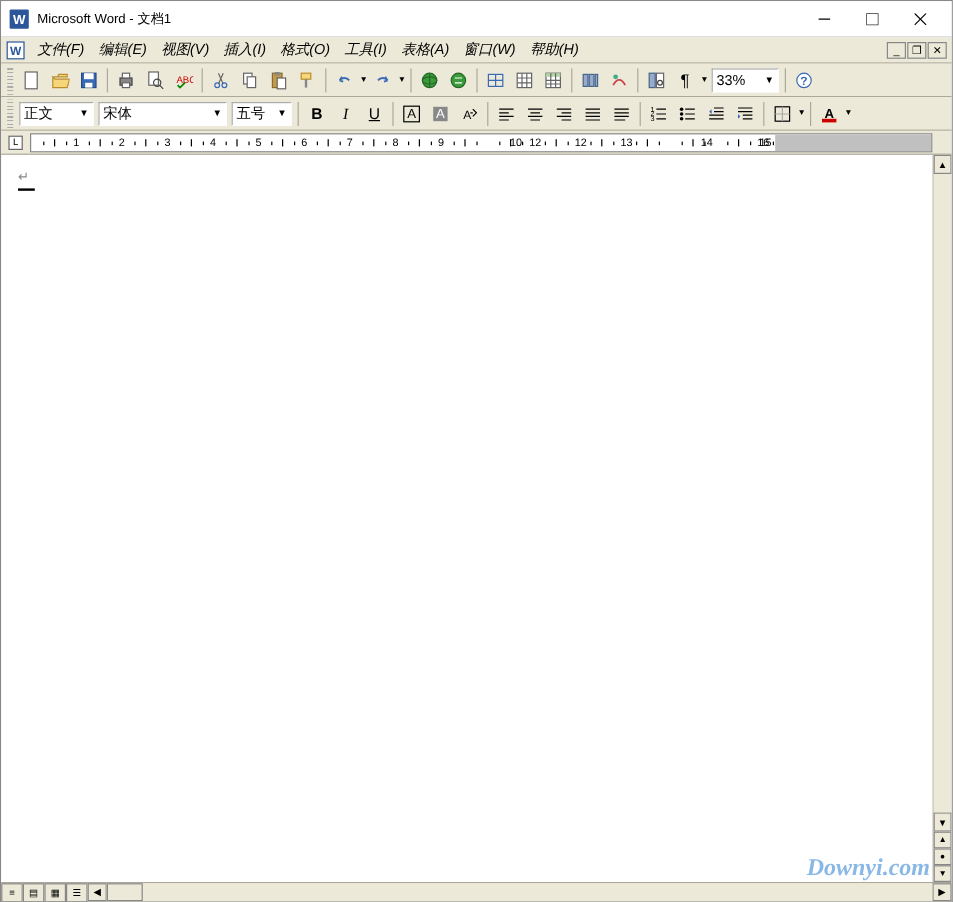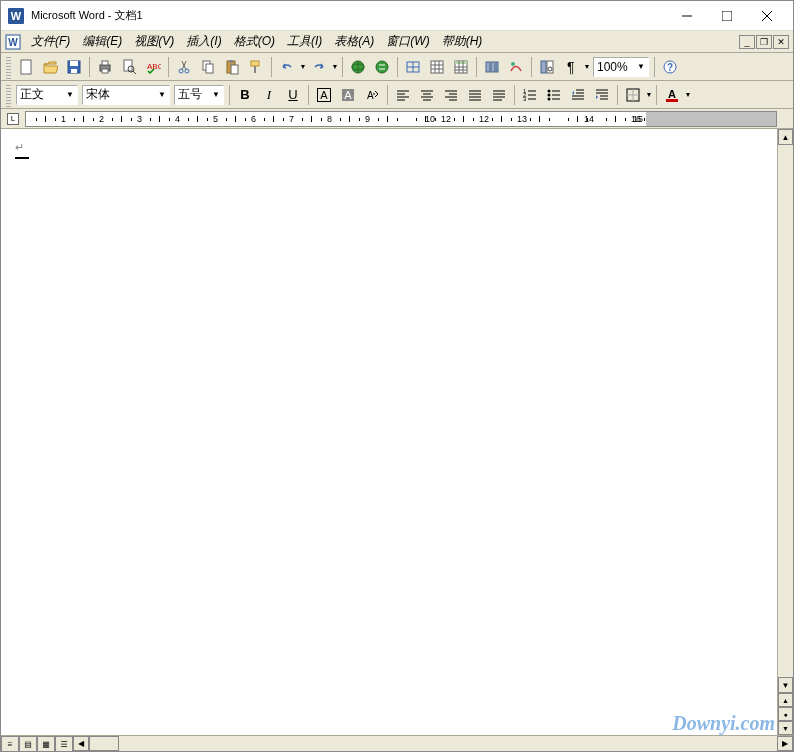--- a/index.html
+++ b/index.html
@@ -267,39 +267,39 @@
           <circle cx="11" cy="10" r="2" fill="none" stroke="#444"></circle>
         </svg>
       </div>
     <div class="tb-btn">
         <svg width="16" height="16">
           <text x="4" y="13" font-size="14" fill="#000">¶</text>
         </svg>
       </div>
     <div class="tb-dd">▼</div>
     <div class="combo" style="width:56px">
-      <span>100%</span>
+      <span>33%</span>
       <span class="dd">▼</span>
     </div>
     <div class="tb-sep"></div>
     <div class="tb-btn">
         <svg width="16" height="16">
           <circle cx="8" cy="8" r="6" fill="#fff" stroke="#3a6ab5"></circle>
           <text x="8" y="12" font-size="10" fill="#3a6ab5" text-anchor="middle" font-weight="bold">?</text>
         </svg>
       </div>
   </div>
 
   <div class="toolbar">
     <div class="tb-grip"></div>
     <div class="combo" style="width:62px">
       <span>正文</span>
       <span class="dd">▼</span>
     </div>
-    <div class="combo" style="width:88px">
+    <div class="combo" style="width:107px">
       <span>宋体</span>
       <span class="dd">▼</span>
     </div>
     <div class="combo" style="width:50px">
       <span>五号</span>
       <span class="dd">▼</span>
     </div>
     <div class="tb-sep"></div>
     <div class="tb-btn">
         <b style="font-size:13px">B</b>

